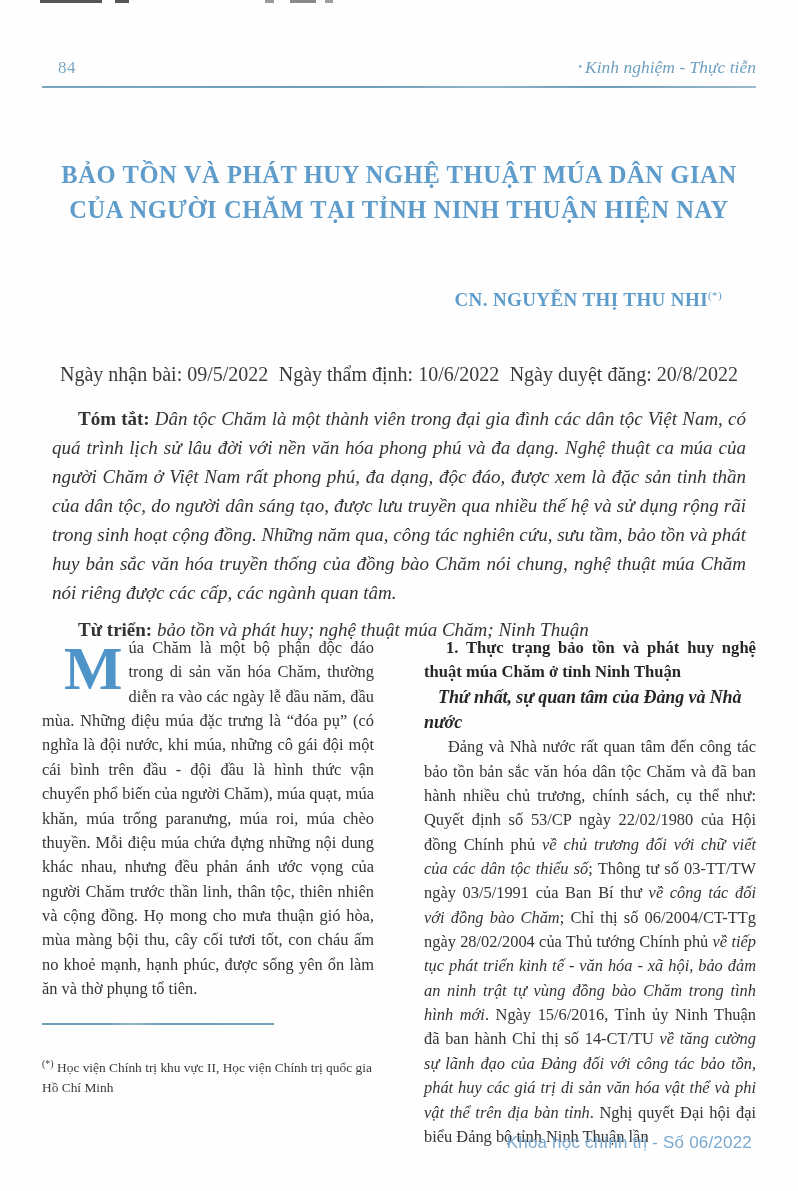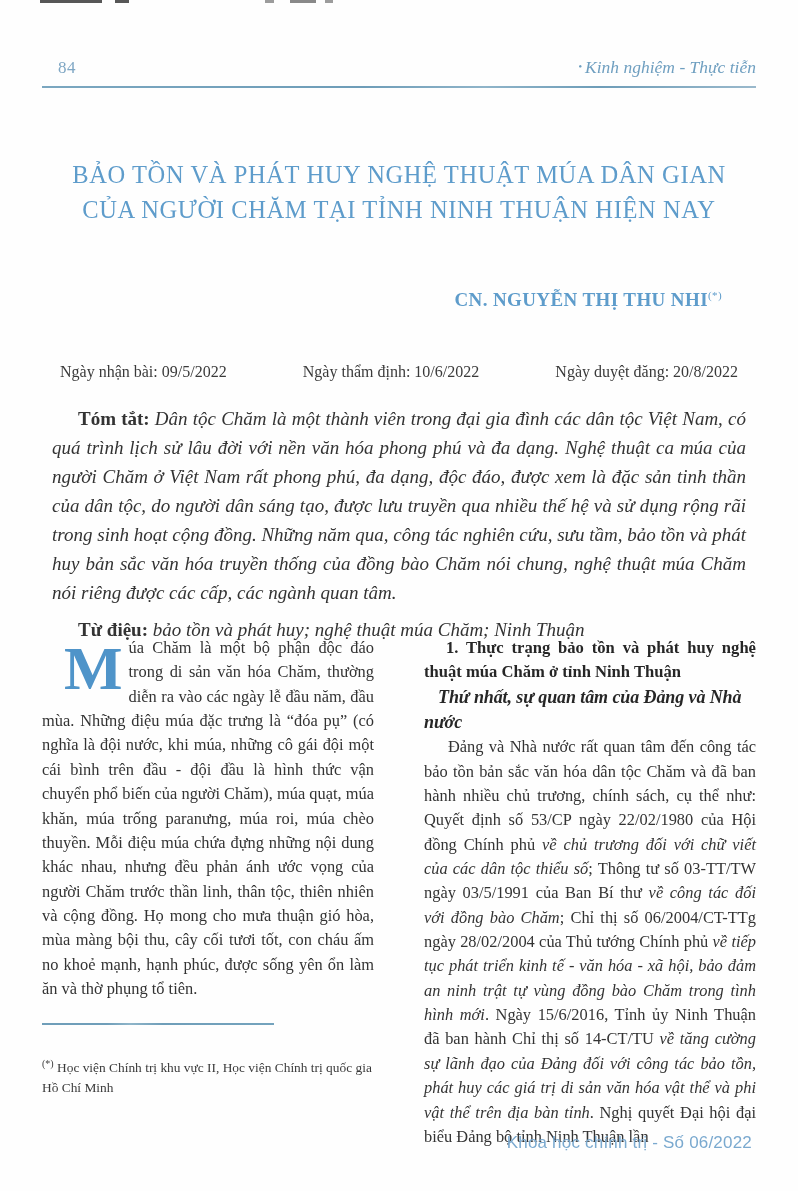--- a/index.html
+++ b/index.html
@@ -81,21 +81,21 @@
   .title-block {
     position: absolute;
     left: 52px;
     right: 52px;
     top: 158px;
     text-align: center;
   }
   .article-title {
     margin: 0;
     font-size: 24.5px;
-    font-weight: normal;
+    font-weight: bold;
     line-height: 1.42;
     color: #5e9ccb;
     letter-spacing: .6px;
     text-transform: uppercase;
     font-family: "Liberation Serif", "DejaVu Serif", serif;
   }
   .article-title .ln { display: block; }
 
   .author-line {
     position: absolute;
@@ -117,21 +117,21 @@
   }
 
   
   .dates-line {
     position: absolute;
     left: 60px;
     right: 60px;
     top: 363px;
     display: flex;
     justify-content: space-between;
-    font-size: 16px;
+    font-size: 20px;
     color: #3a3a3a;
   }
   .dates-line span { white-space: nowrap; }
 
   
   .abstract-block {
     position: absolute;
     left: 52px;
     right: 52px;
     top: 404px;
@@ -279,21 +279,21 @@
   <div class="author-line"><span>CN. NGUYỄN THỊ THU NHI</span><sup>(*)</sup></div>
 
   <div class="dates-line">
     <span>Ngày nhận bài: 09/5/2022</span>
     <span>Ngày thẩm định: 10/6/2022</span>
     <span>Ngày duyệt đăng: 20/8/2022</span>
   </div>
 
   <div class="abstract-block">
     <p class="abstract-para"><span class="lead-label">Tóm tắt:</span><span> Dân tộc Chăm là một thành viên trong đại gia đình các dân tộc Việt Nam, có quá trình lịch sử lâu đời với nền văn hóa phong phú và đa dạng. Nghệ thuật ca múa của người Chăm ở Việt Nam rất phong phú, đa dạng, độc đáo, được xem là đặc sản tinh thần của dân tộc, do người dân sáng tạo, được lưu truyền qua nhiều thế hệ và sử dụng rộng rãi trong sinh hoạt cộng đồng. Những năm qua, công tác nghiên cứu, sưu tầm, bảo tồn và phát huy bản sắc văn hóa truyền thống của đồng bào Chăm nói chung, nghệ thuật múa Chăm nói riêng được các cấp, các ngành quan tâm.</span></p>
-    <p class="keywords-para"><span class="lead-label">Từ điệu:</span><span> bảo tồn và phát huy; nghệ thuật múa Chăm; Ninh Thuận</span></p>
+    <p class="keywords-para"><span class="lead-label">Từ triển:</span><span> bảo tồn và phát huy; nghệ thuật múa Chăm; Ninh Thuận</span></p>
   </div>
 
   <div class="columns">
 
     <div class="col col-left">
       <p class="body-para dropcap-para"><span class="dropcap">M</span><span>úa Chăm là một bộ phận độc đáo trong di sản văn hóa Chăm, thường diễn ra vào các ngày lễ đầu năm, đầu mùa. Những điệu múa đặc trưng là “đóa pụ” (có nghĩa là đội nước, khi múa, những cô gái đội một cái bình trên đầu - đội đầu là hình thức vận chuyển phổ biến của người Chăm), múa quạt, múa khăn, múa trống paranưng, múa roi, múa chèo thuyền. Mỗi điệu múa chứa đựng những nội dung khác nhau, nhưng đều phản ánh ước vọng của người Chăm trước thần linh, thân tộc, thiên nhiên và cộng đồng. Họ mong cho mưa thuận gió hòa, mùa màng bội thu, cây cối tươi tốt, con cháu ấm no khoẻ mạnh, hạnh phúc, được sống yên ổn làm ăn và thờ phụng tổ tiên.</span></p>
     </div>
 
     <div class="col col-right">
       <h2 class="section-heading">1. Thực trạng bảo tồn và phát huy nghệ thuật múa Chăm ở tỉnh Ninh Thuận</h2>

